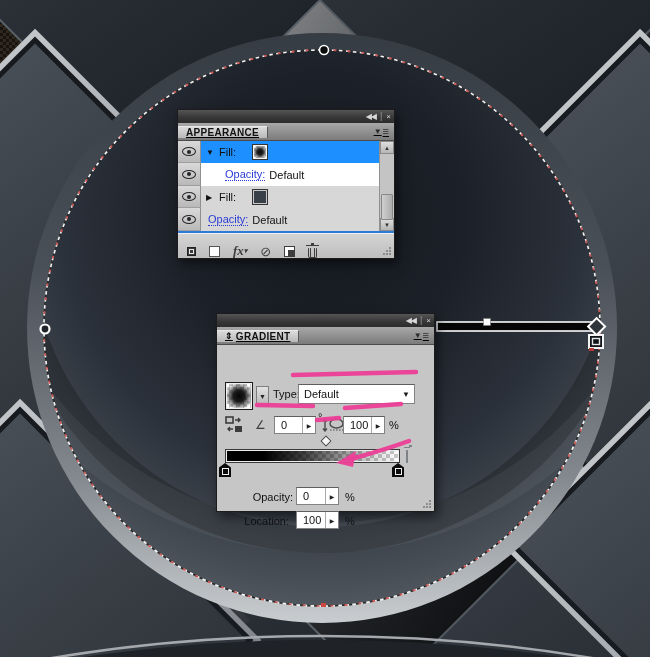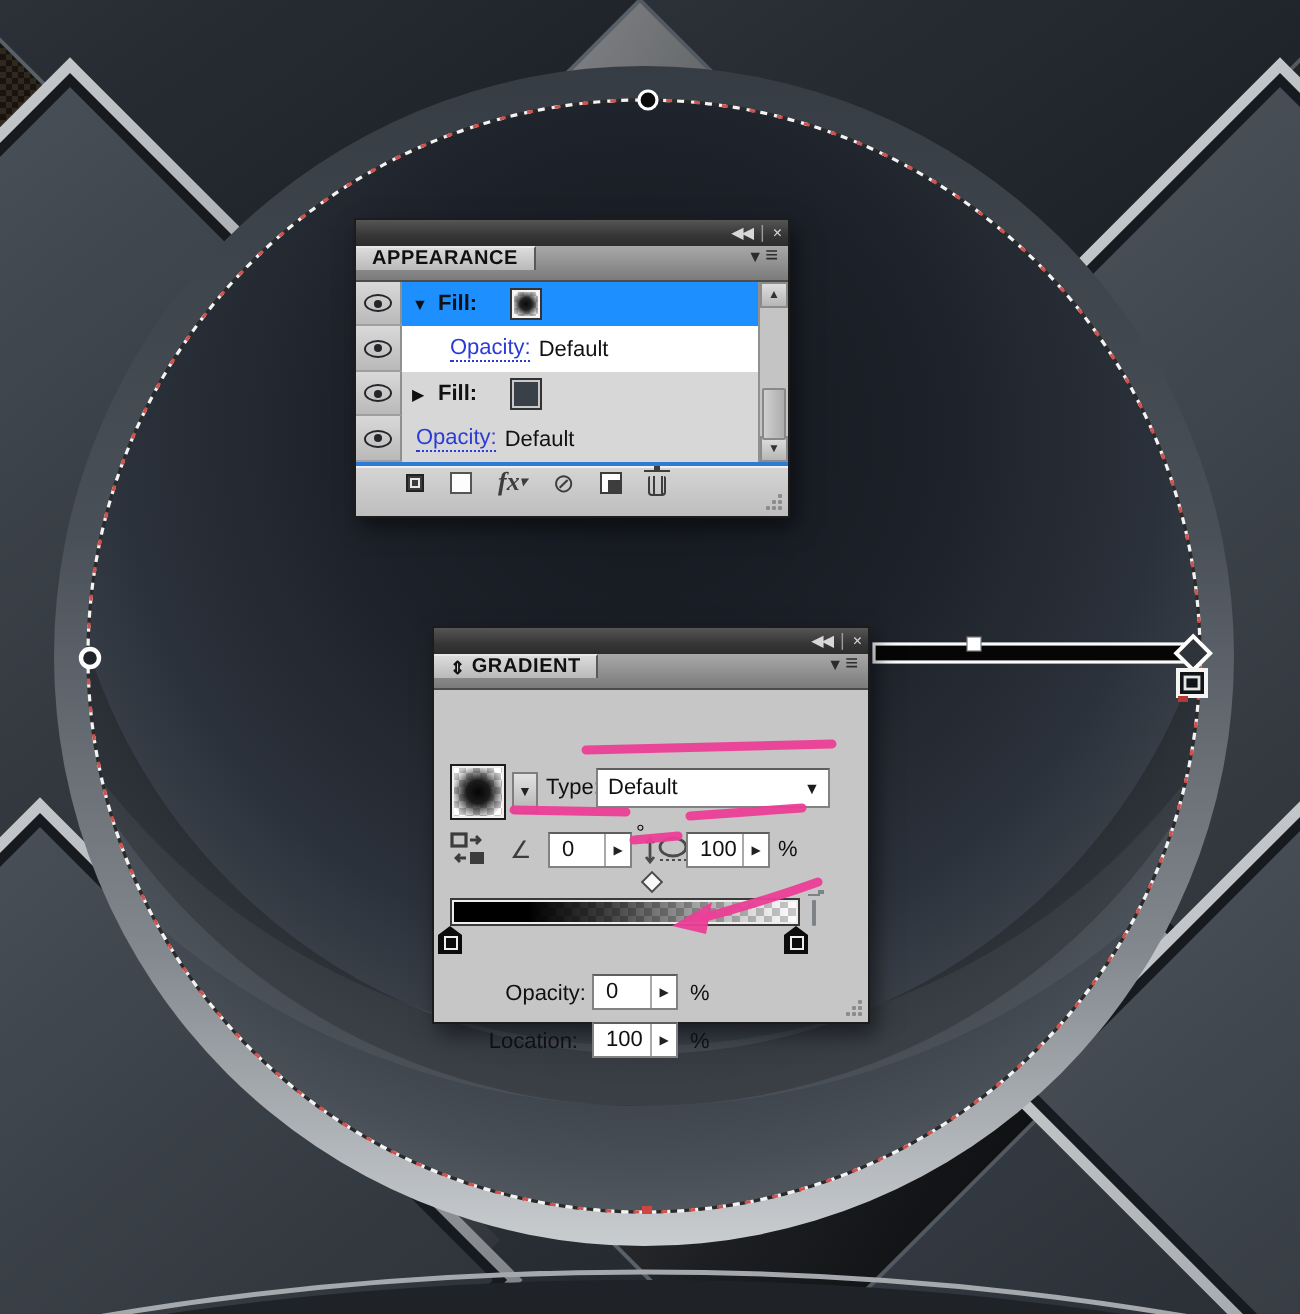--- a/index.html
+++ b/index.html
@@ -14,22 +14,22 @@
 
   
   .panel{position:absolute;z-index:10;border:1px solid #1c1c1c;
          box-shadow:3px 5px 10px rgba(0,0,0,.5);
          background:#c6c6c6;display:flex;flex-direction:column;}
   .pbar{height:13px;flex:0 0 13px;background:linear-gradient(#555,#363636 60%,#2c2c2c);
         display:flex;align-items:center;justify-content:flex-end;gap:4px;
         padding:0 4px;color:#d8d8d8;font-size:8px;line-height:1;}
   .pbar .sep{color:#9a9a9a;font-size:9px;}
   .pbar .wbtn{cursor:pointer;letter-spacing:-1px;}
-  .ptabs{height:18px;flex:0 0 18px;display:flex;align-items:flex-start;
-         background:linear-gradient(#a8a8a8,#7b7b7b);border-bottom:1px solid #4c4c4c;}
+  .ptabs{height:18px;flex:0 0 18px;display:flex;align-items:center;
+         background:linear-gradient(#a8a8a8,#7b7b7b);border-bottom:1px solid #4c4c4c;text-decoration:underline;}
   .tab{display:flex;align-items:center;gap:3px;padding:0 8px;
        background:linear-gradient(#dcdcdc,#b9b9b9);
        border-right:1px solid #585858;border-top:1px solid #e8e8e8;
        font-size:10px;font-weight:bold;color:#111;letter-spacing:.3px;}
   .ptabs .flex{flex:1;}
   .pmenu{display:flex;align-items:center;gap:1px;padding:0 5px;color:#2c2c2c;
          font-size:8px;}
   .pmenu .lines{font-size:11px;font-weight:bold;line-height:1;}
   .grip{position:absolute;right:3px;bottom:3px;width:9px;height:9px;
         background:
@@ -50,41 +50,41 @@
            background:linear-gradient(#d9d9d9,#b9b9b9);
            border-right:1px solid #8f8f8f;border-bottom:1px solid #9f9f9f;}
   .eye{width:14px;height:9px;border:1.5px solid #26262a;border-radius:50%;position:relative;}
   .eye::after{content:"";position:absolute;left:50%;top:50%;transform:translate(-50%,-50%);
               width:4px;height:4px;border-radius:50%;background:#26262a;}
   .rowbody{flex:1;display:flex;align-items:center;height:100%;font-size:11px;color:#111;
            padding-left:5px;gap:4px;}
   .row-sel .rowbody{background:var(--sel);}
   .row-gray .rowbody{background:#d7d7d7;}
   .disc{font-size:8px;color:#101010;width:9px;}
-  .flabel{font-weight:bold;}
+  .flabel{font-weight:normal;}
   .swatch{width:16px;height:16px;border:1px solid #333;outline:1px solid #f4f4f4;
           outline-offset:-2.5px;margin-left:12px;}
   .sw-grad{background:
       radial-gradient(circle at 50% 50%, #0b0b0b 0%, #222 30%, rgba(0,0,0,.25) 62%, rgba(0,0,0,0) 78%),
       repeating-conic-gradient(#cfcfcf 0% 25%, #fff 0% 50%);
       background-size:100% 100%, 6px 6px;}
   .sw-solid{background:#3a4047;outline-color:#c9c9c9;}
   .oplink{color:var(--link);border-bottom:1px dotted var(--link);cursor:pointer;}
   .ind1{margin-left:19px;}
   .ind2{margin-left:2px;}
   .ascroll{position:absolute;right:0;top:0;width:15px;height:100%;background:#c4c4c4;
            border-left:1px solid #909090;display:flex;flex-direction:column;
            justify-content:space-between;align-items:center;}
   .sbtn{width:100%;height:13px;background:linear-gradient(#dedede,#b6b6b6);
         border:1px solid #8b8b8b;font-size:6px;color:#333;display:flex;
         align-items:center;justify-content:center;}
   .sthumb{position:absolute;left:1px;top:53px;width:12px;height:26px;
           background:linear-gradient(90deg,#cfcfcf,#adadad);border:1px solid #888;
           border-radius:1px;}
-  .afoot{flex:1;display:flex;align-items:flex-start;gap:13px;padding-left:25px;
+  .afoot{flex:1;display:flex;align-items:flex-end;gap:13px;padding-left:9px;
          background:linear-gradient(#d4d4d4,#bebebe);position:relative;
          border-top:1px solid #efefef;}
   .fico{color:#3d3d3d;display:flex;align-items:center;justify-content:center;height:14px;}
   .sq-dark{width:9px;height:9px;background:#3c3c3c;border:1px solid #222;
            outline:1px solid #e9e9e9;outline-offset:-3px;}
   .sq-light{width:11px;height:11px;background:#fdfdfd;border:1px solid #555;}
   .fx{font-family:"Liberation Serif",serif;font-style:italic;font-weight:bold;font-size:13px;}
   .fx small{font-size:7px;}
   .nostyle{font-size:13px;line-height:1;}
   .newdoc{width:11px;height:11px;border:1px solid #3d3d3d;background:#fff;position:relative;}

